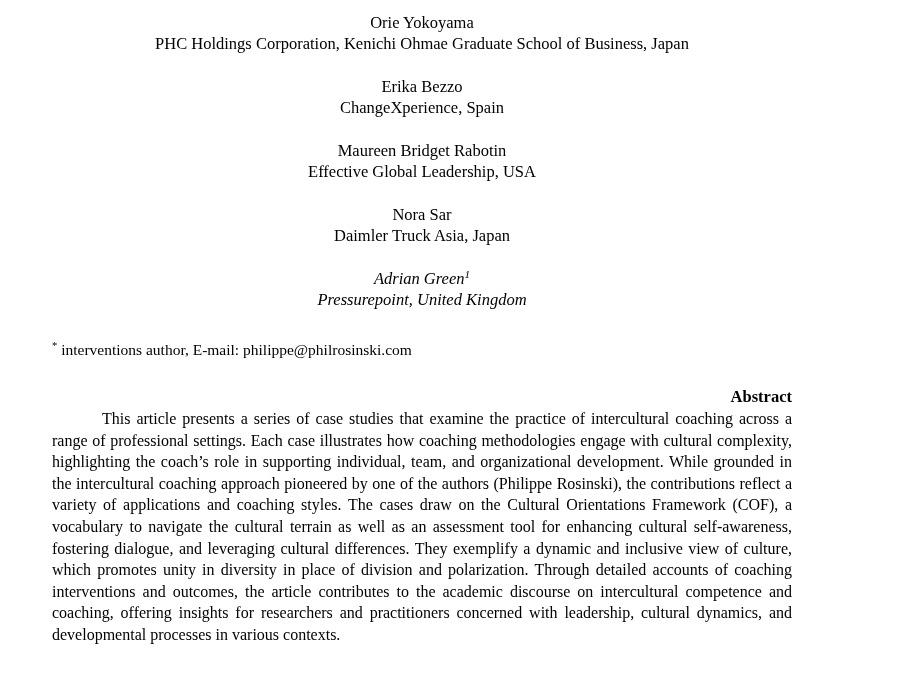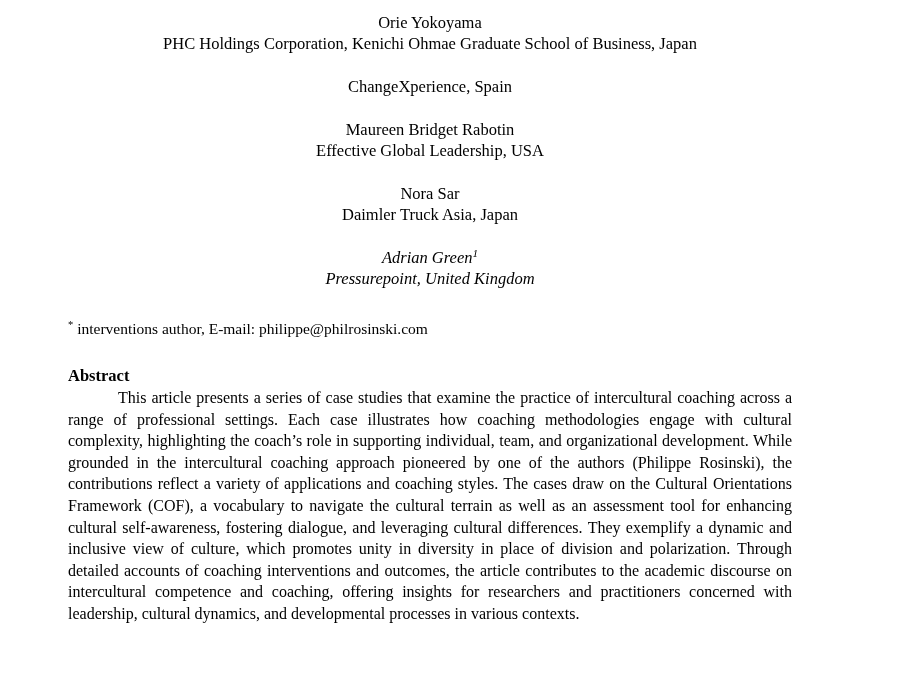--- a/index.html
+++ b/index.html
@@ -16,21 +16,21 @@
     font-family: "Liberation Serif", "DejaVu Serif", serif;
     color: #000000;
   }
 
   .page {
     position: relative;
     width: 900px;
     height: 700px;
     background: #ffffff;
     box-sizing: border-box;
-    padding: 12px 108px 0 68px;
+    padding: 12px 108px 0 52px;
   }
 
   
   .authors {
     margin: 0;
     padding: 0;
   }
 
   .author-group {
     text-align: center;
@@ -67,21 +67,21 @@
   
   .abstract-section {
     margin-top: 26px;
   }
 
   .abstract-heading {
     font-weight: bold;
     font-size: 16.5px;
     line-height: 21px;
     margin-bottom: 1px;
-    text-align: left;
+    text-align: right;
   }
 
   .abstract-body {
     font-size: 16px;
     line-height: 21.6px;
     text-align: justify;
     text-justify: inter-word;
     text-indent: 50px;
     hyphens: none;
     margin: 0;
@@ -93,20 +93,21 @@
 <div class="page">
 
   <div class="authors">
 
     <div class="author-group">
       <div class="author-name">Orie Yokoyama</div>
       <div class="author-affiliation">PHC Holdings Corporation, Kenichi Ohmae Graduate School of Business, Japan</div>
     </div>
 
     <div class="author-group">
+      <div class="author-name">Erika Bezzo</div>
       <div class="author-affiliation">ChangeXperience, Spain</div>
     </div>
 
     <div class="author-group">
       <div class="author-name">Maureen Bridget Rabotin</div>
       <div class="author-affiliation">Effective Global Leadership, USA</div>
     </div>
 
     <div class="author-group">
       <div class="author-name">Nora Sar</div>

